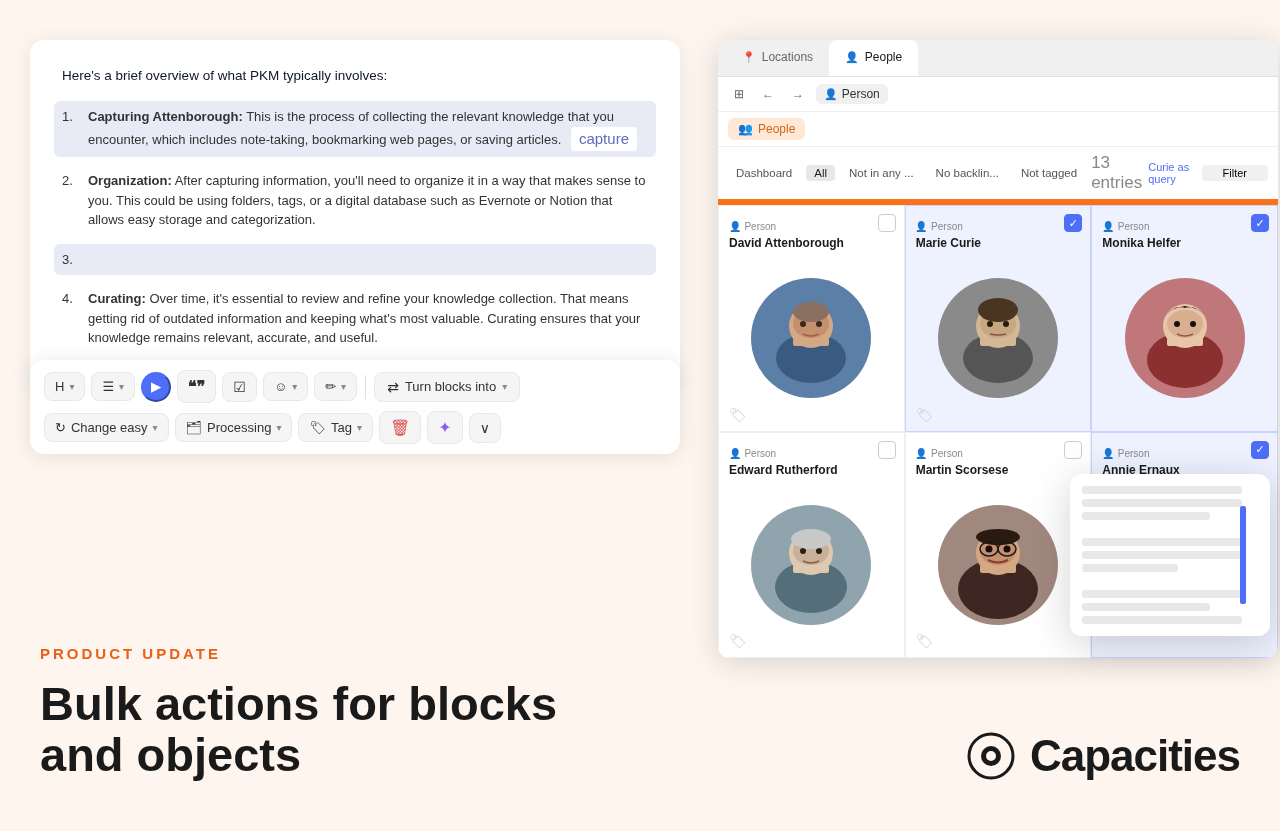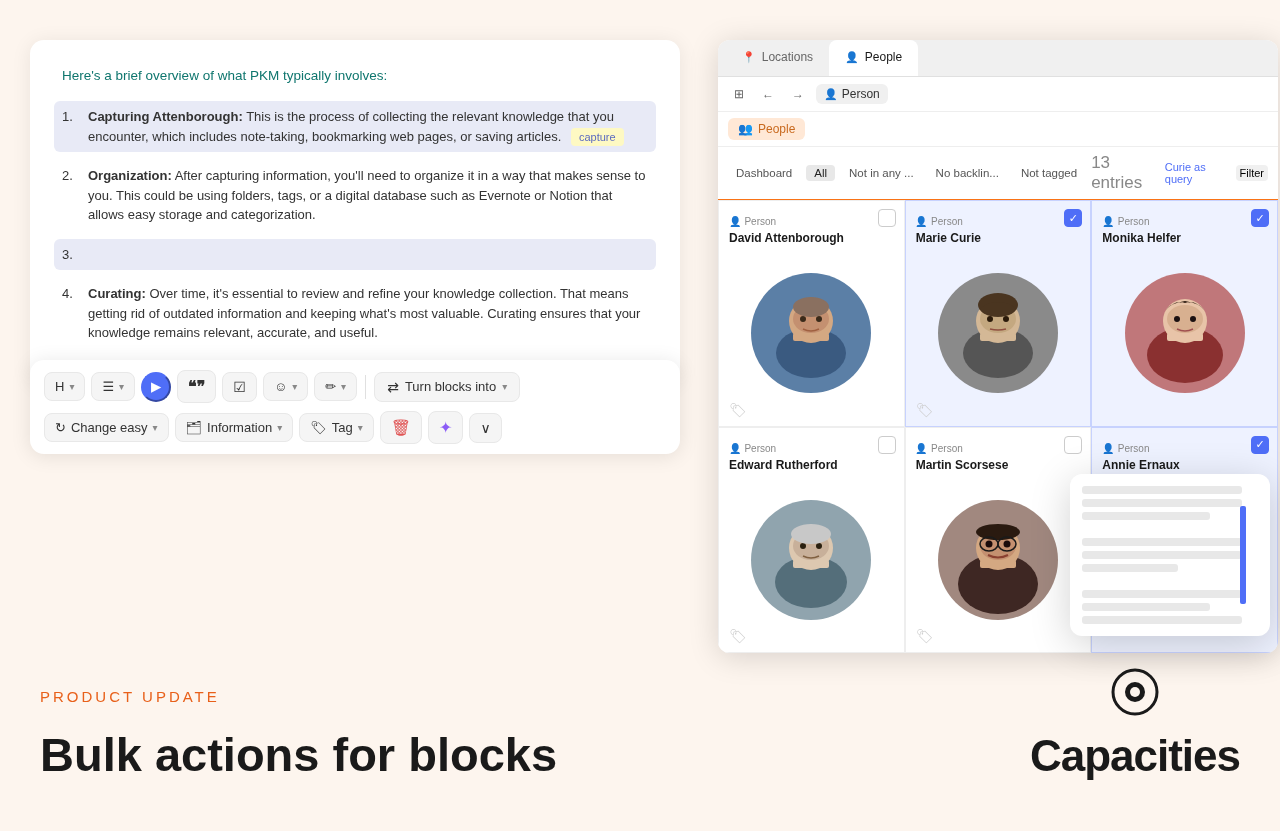--- a/index.html
+++ b/index.html
@@ -25,21 +25,21 @@
       position: absolute;
       top: 40px; left: 30px;
       width: 650px;
       background: #fff;
       border-radius: 14px;
       padding: 28px 32px;
       box-shadow: 0 2px 20px rgba(0,0,0,0.08);
     }
     .doc-intro {
       font-size: 13.5px;
-      color: #0f766e;
+      color: #0f172a;
       margin-bottom: 18px;
     }
     .doc-list {
       list-style: none;
       counter-reset: item;
     }
     .doc-list li {
       display: flex;
       gap: 10px;
       font-size: 13px;
@@ -60,23 +60,23 @@
       border-radius: 6px;
       padding: 6px 8px;
       margin-left: -8px;
       margin-right: -8px;
     }
     .doc-list li .bold {
       font-weight: 700;
     }
     .capture-badge {
       display: inline-block;
-      background: #fef9c3;
+      background: #ffffff;
       color: #5c6bc0;
-      font-size: 11px;
+      font-size: 15px;
       padding: 1px 8px;
       border-radius: 4px;
       margin-left: 6px;
     }
 
     
     .toolbar {
       position: absolute;
       top: 360px; left: 30px;
       width: 650px;
@@ -312,21 +312,21 @@
       font-weight: 500;
     }
 
     
     .cap-filter {
       display: flex;
       align-items: center;
       gap: 6px;
       padding: 6px 10px;
       background: #fff;
-      border-bottom: 1px solid #f97316;
+      border-bottom: 6px solid #f97316;
       font-size: 11.5px;
       color: #555;
     }
     .cap-filter-item {
       padding: 2px 8px;
       border-radius: 4px;
       cursor: pointer;
       white-space: nowrap;
     }
     .cap-filter-item.active {
@@ -341,21 +341,21 @@
     }
     .cap-save-query {
       color: #4f6ef7;
       font-size: 11px;
       cursor: pointer;
     }
     .cap-filter-btn {
       background: #f0f0f0;
       border: none;
       border-radius: 4px;
-      padding: 2px 4px;
+      padding: 2px 21px;
       font-size: 11px;
       cursor: pointer;
     }
 
     
     .cap-grid {
       display: grid;
       grid-template-columns: 1fr 1fr 1fr;
       gap: 0;
       background: #f5f5f5;
@@ -450,41 +450,40 @@
 
     
     .bottom-section {
       position: absolute;
       bottom: 0; left: 0;
       width: 720px;
       padding: 40px 40px 50px;
     }
     .product-update-label {
       font-size: 15px;
-      font-weight: 400;
+      font-weight: 700;
       letter-spacing: 3px;
       color: #e8601a;
       text-transform: uppercase;
-      margin-bottom: 24px;
+      margin-bottom: 16px;
     }
     .main-title {
       font-size: 47px;
       font-weight: 800;
       color: #1a1a1a;
       line-height: 1.1;
     }
 
     
     .capacities-logo {
       position: absolute;
       bottom: 50px; right: 40px;
       display: flex;
       align-items: center;
       gap: 14px;
-      flex-direction: column;
     }
     .cap-logo-icon {
       width: 50px; height: 50px;
     }
     .cap-logo-text {
       font-size: 44px;
       font-weight: 700;
       color: #1a1a1a;
       letter-spacing: -1px;
     }
@@ -562,21 +561,21 @@
     </div>
 
     <div class="toolbar-row2">
       <button class="tb-change-type">
         <span style="font-size:13px;">↻</span>
         <span>Change easy</span>
         <span class="chevron-icon">▾</span>
       </button>
       <button class="tb-collections">
         <span style="font-size:13px;">🗂</span>
-        <span>Information</span>
+        <span>Processing</span>
         <span class="chevron-icon">▾</span>
       </button>
       <button class="tb-tag">
         <span style="font-size:13px;">🏷</span>
         <span>Tag</span>
         <span class="chevron-icon">▾</span>
       </button>
       <button class="tb-delete">
         <span style="font-size:16px; color:#e05555;">🗑</span>
       </button>
@@ -586,20 +585,21 @@
       <button class="tb-more">
         <span style="font-size:14px;">∨</span>
       </button>
     </div>
   </div>
 
   <div class="bottom-section">
     <div class="product-update-label">PRODUCT UPDATE</div>
     <div class="main-title">
       <div>Bulk actions for blocks</div>
+      <div>and objects</div>
     </div>
   </div>
 </div>
 
 <div class="right-panel">
 
   <div class="cap-window">
 
     <div class="cap-tabs">
       <div class="cap-tab">

